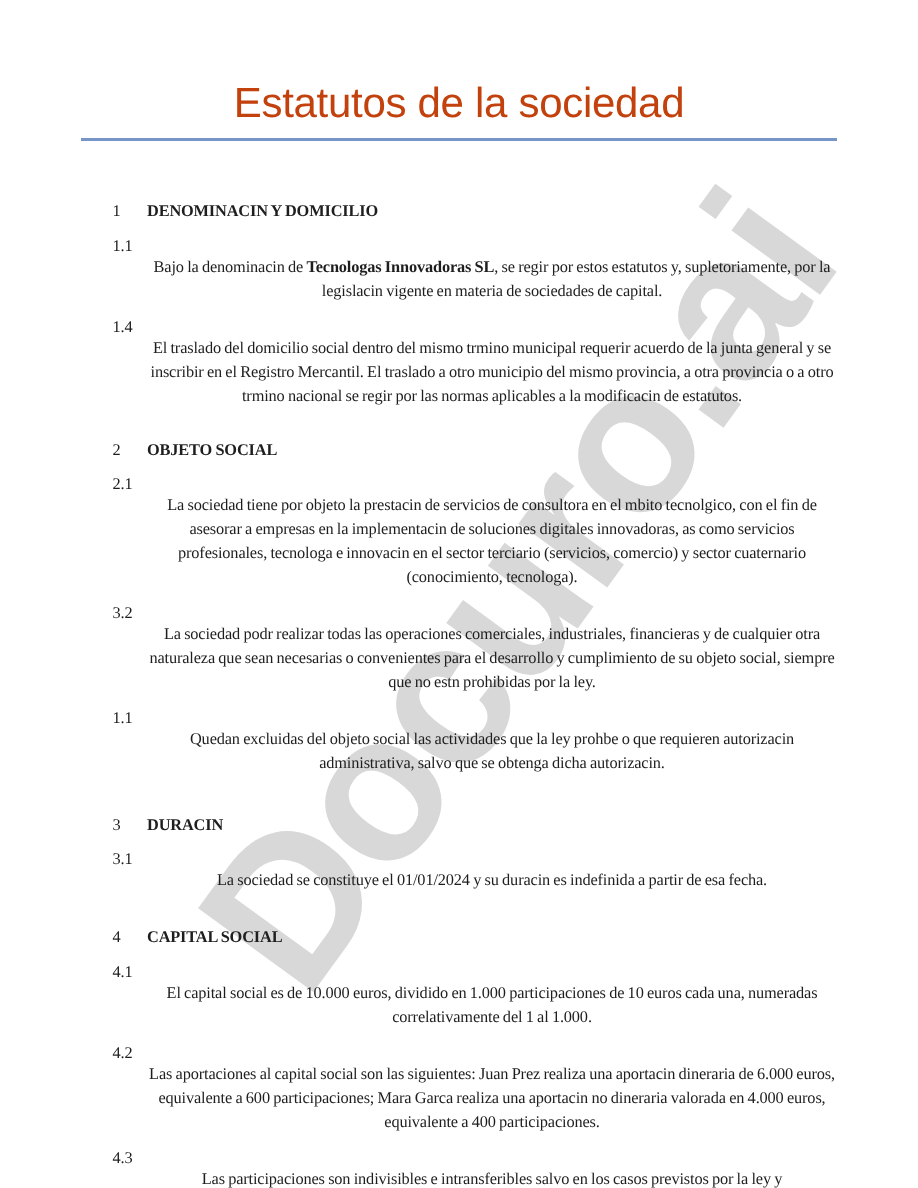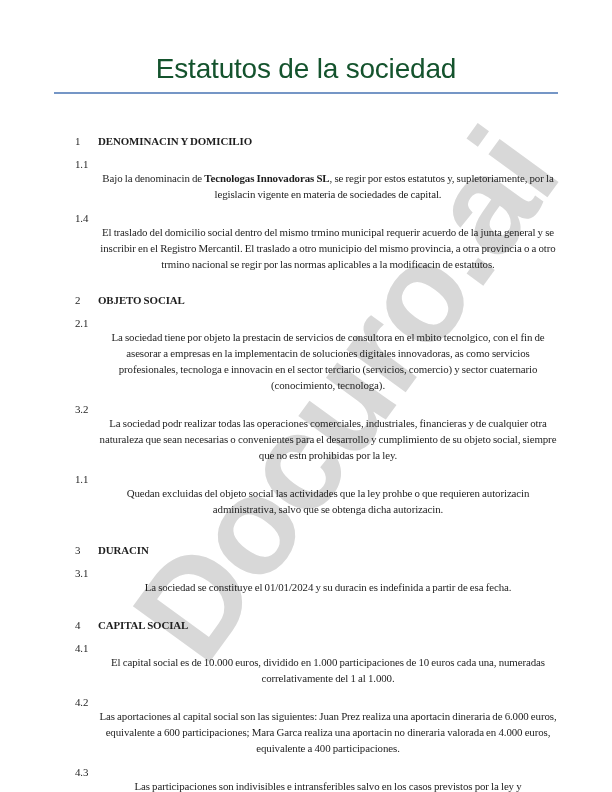--- a/index.html
+++ b/index.html
@@ -36,21 +36,21 @@
     padding: 0 54px;
   }
 
   .doc-title {
     margin: 51px 0 0 0;
     font-family: "Liberation Sans", sans-serif;
     font-weight: 500;
     font-size: 28px;
     line-height: 36px;
     text-align: center;
-    color: #14532d;
+    color: #c2410c;
     letter-spacing: -0.2px;
   }
 
   .title-rule {
     margin-top: 5px;
     height: 0;
     border-bottom: 2px solid #7596c6;
   }
 
   .content { margin-top: 39px; }

